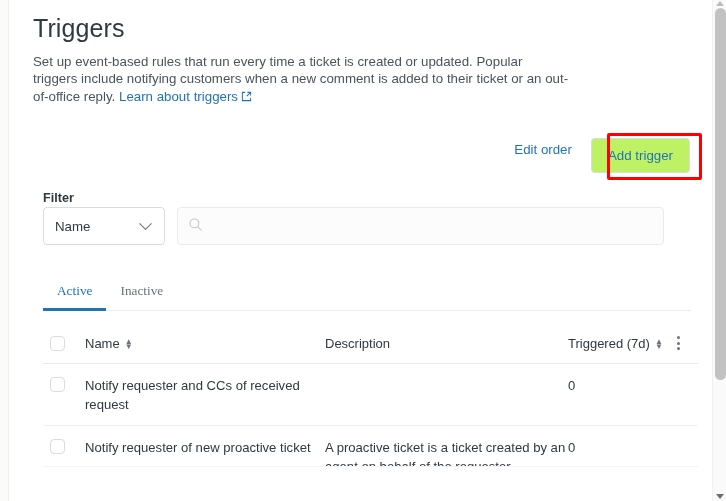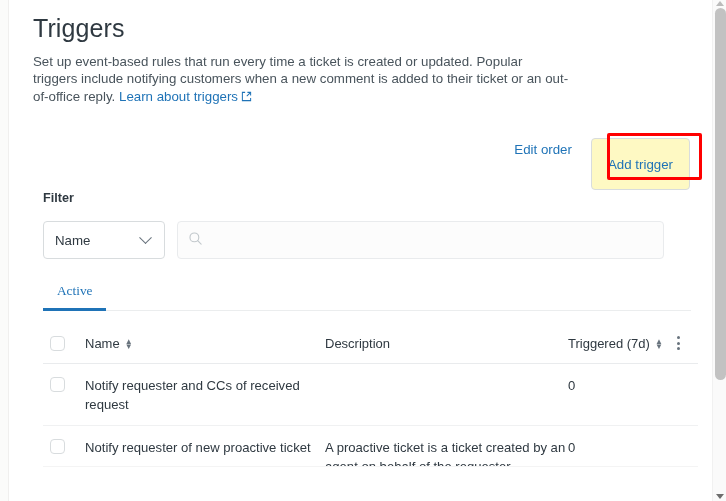--- a/index.html
+++ b/index.html
@@ -114,45 +114,45 @@
     font-size: 13.3px;
     color: #1f73b7;
     text-decoration: none;
     cursor: pointer;
     padding: 4px 2px;
   }
   #add-trigger-button {
     font-family: "Liberation Sans", sans-serif;
     font-size: 13.3px;
     color: #1f73b7;
-    background: #fef9c3;
+    background: #bef264;
     border: 1px solid #d8dcde;
     border-radius: 4px;
-    height: 52px;
+    height: 35px;
     padding: 0 16px;
     cursor: pointer;
     white-space: nowrap;
   }
   
   #highlight-box {
     position: absolute;
     left: 597px; top: 133px;
     width: 95px; height: 47px;
     border: 3px solid #ff0000;
     border-radius: 2px;
     pointer-events: none;
   }
 
   
   #filter-section { position: absolute; left: 33px; top: 191px; }
   #filter-label {
     font-size: 12.6px;
     font-weight: bold;
     color: #2f3941;
-    margin-bottom: 16px;
+    margin-bottom: 2px;
     display: block;
   }
   #filter-controls { display: flex; align-items: center; gap: 12px; }
 
   #filter-select {
     position: relative;
     width: 122px; height: 38px;
     border: 1px solid #d8dcde;
     border-radius: 4px;
     background: #fff;
@@ -356,20 +356,21 @@
             </svg>
           </span>
           <input id="search-input" type="text" placeholder="" style="">
         </div>
       </div>
     </div>
 
 
     <div id="tabs">
       <button class="tab active">Active</button>
+      <button class="tab">Inactive</button>
     </div>
 
     <div id="triggers-table">
 
       <div class="trow header-row">
         <div class="cell-check">
           <span class="checkbox"></span>
         </div>
         <div class="cell-name">
           <span class="th-text sortable">

